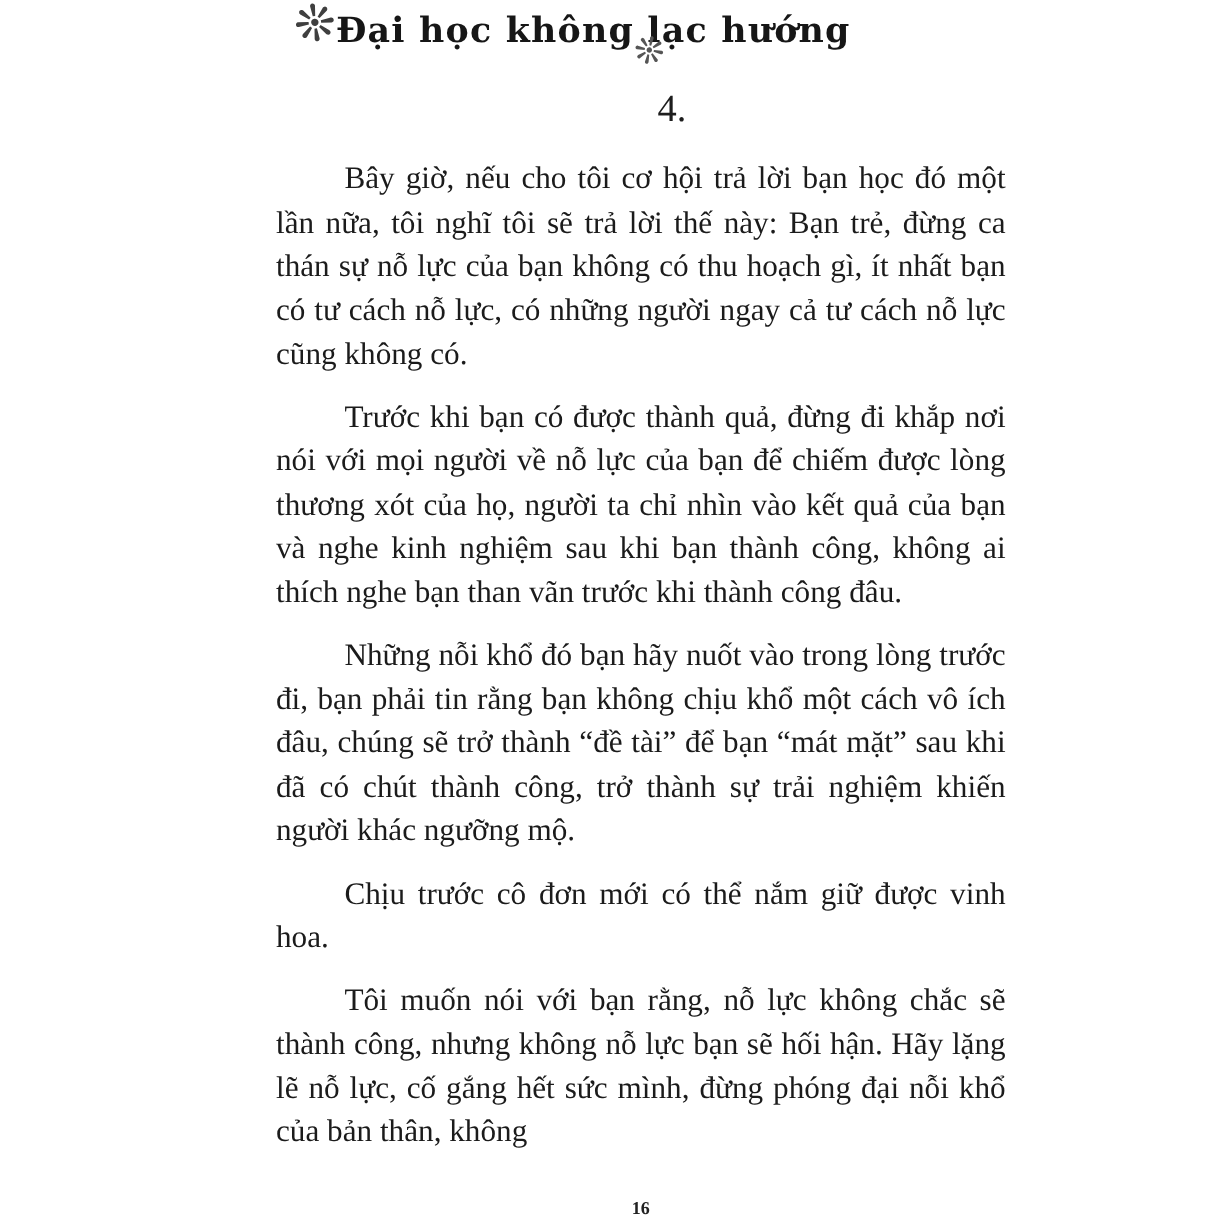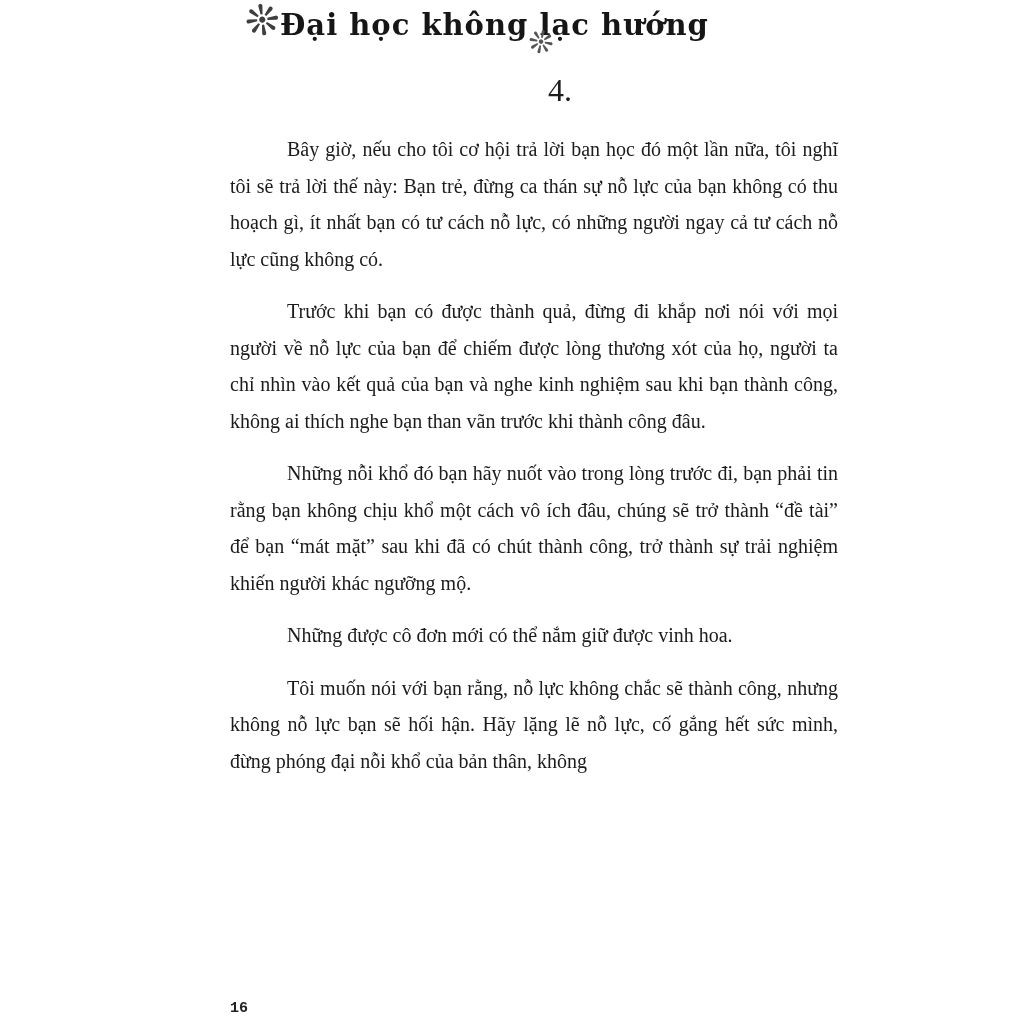--- a/index.html
+++ b/index.html
@@ -62,34 +62,35 @@
   }
   
   .body-column {
     position: absolute;
     top: 131px;
     left: 230px;
     width: 608px;
   }
   .body-column p {
     margin: 0 0 16px 0;
-    font-size: 20px;
+    font-size: 26px;
     line-height: 36.5px;
     text-align: justify;
     text-indent: 57px;
     color: #1b1b1b;
     font-family: Liberation Serif, serif;
   }
   
   .page-number {
     position: absolute;
     bottom: 7px;
     left: 230px;
     width: 608px;
-    font-family: Liberation Mono, monospace;
+    text-align: center;
+    font-family: Liberation Serif, serif;
     font-weight: 600;
     font-size: 15px;
     color: #222222;
   }
 </style>
 </head>
 <body>
 
 <div class="page">
 
@@ -98,19 +99,19 @@
   <span class="running-title">Đại học không lạc hướng</span>
 
   <span class="ornament ornament-right">❊</span>
 
   <div class="section-number">4.</div>
 
   <main class="body-column">
     <p>Bây giờ, nếu cho tôi cơ hội trả lời bạn học đó một lần nữa, tôi nghĩ tôi sẽ trả lời thế này: Bạn trẻ, đừng ca thán sự nỗ lực của bạn không có thu hoạch gì, ít nhất bạn có tư cách nỗ lực, có những người ngay cả tư cách nỗ lực cũng không có.</p>
     <p>Trước khi bạn có được thành quả, đừng đi khắp nơi nói với mọi người về nỗ lực của bạn để chiếm được lòng thương xót của họ, người ta chỉ nhìn vào kết quả của bạn và nghe kinh nghiệm sau khi bạn thành công, không ai thích nghe bạn than vãn trước khi thành công đâu.</p>
     <p>Những nỗi khổ đó bạn hãy nuốt vào trong lòng trước đi, bạn phải tin rằng bạn không chịu khổ một cách vô ích đâu, chúng sẽ trở thành “đề tài” để bạn “mát mặt” sau khi đã có chút thành công, trở thành sự trải nghiệm khiến người khác ngưỡng mộ.</p>
-    <p>Những được cô đơn mới có thể nắm giữ được vinh hoa.</p>
+    <p>Chịu trước cô đơn mới có thể nắm giữ được vinh hoa.</p>
     <p>Tôi muốn nói với bạn rằng, nỗ lực không chắc sẽ thành công, nhưng không nỗ lực bạn sẽ hối hận. Hãy lặng lẽ nỗ lực, cố gắng hết sức mình, đừng phóng đại nỗi khổ của bản thân, không</p>
   </main>
 
   <div class="page-number">16</div>
 
 </div>
 
 </body></html>

